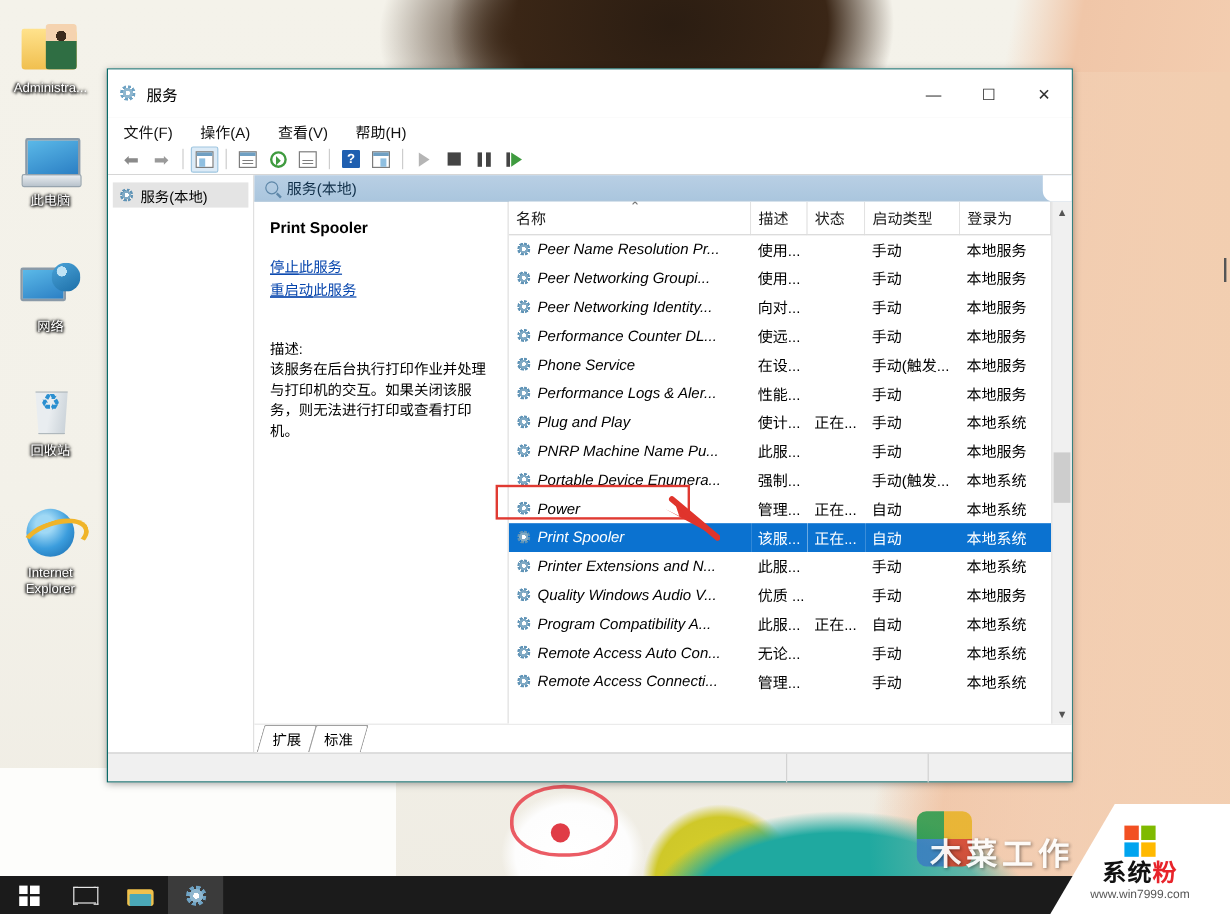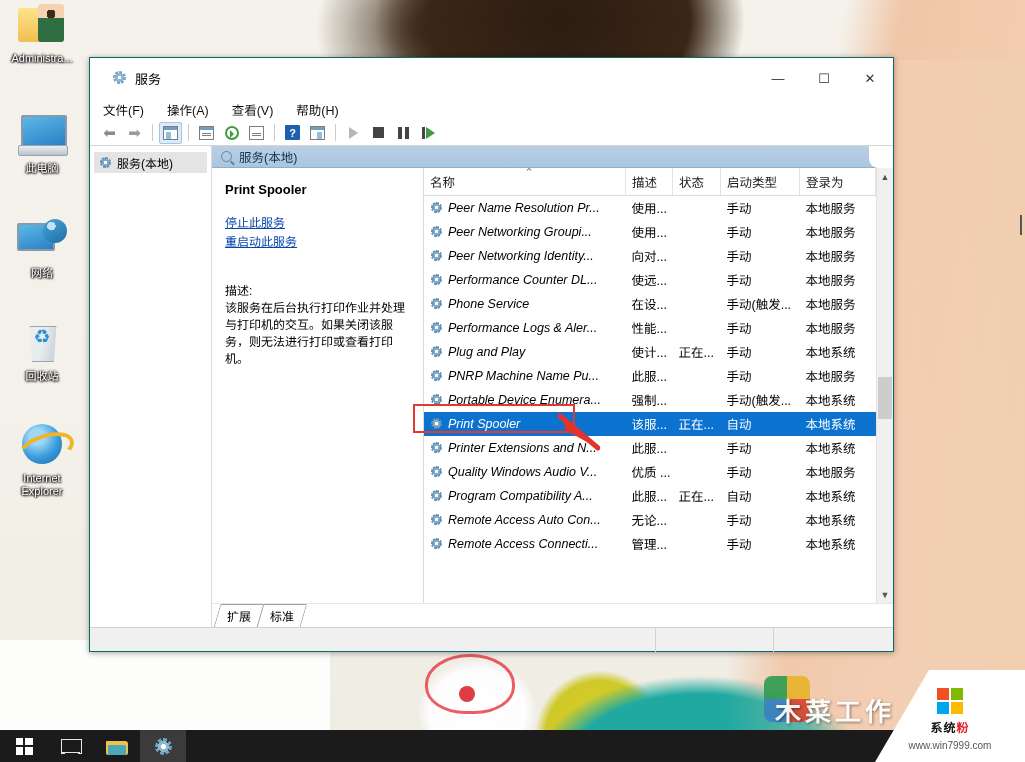--- a/index.html
+++ b/index.html
@@ -132,21 +132,21 @@
   
   #svc-window {
     position:absolute; left:89px; top:57px; width:805px; height:595px;
     background:#f0f0f0;
     border:1px solid #0b6a68;
     box-shadow: 0 1px 6px rgba(0,0,0,.35);
     display:flex; flex-direction:column;
   }
   #titlebar {
     height:40px; background:#fff; display:flex; align-items:center;
-    flex:0 0 auto; padding-left:22px;
+    flex:0 0 auto; padding-left:9px;
   }
   #titlebar .tb-icon {
     width:16px; height:16px; margin-right:7px; position:relative; flex:0 0 auto;
   }
   .gear {
     width:15px;height:15px;position:relative;display:inline-block;
   }
   .gear:before{
     content:""; position:absolute; inset:1px;
     border-radius:50%;
@@ -357,21 +357,21 @@
   #watermark {
     position:absolute; right:0; bottom:0; width:150px; height:92px;
     background:#fff;
     clip-path: polygon(36% 0, 100% 0, 100% 100%, 0 100%);
     display:flex; flex-direction:column; align-items:center; justify-content:center;
     padding-top:6px;
   }
   #wm-logo { width:26px;height:26px;display:grid;grid-template-columns:1fr 1fr;grid-template-rows:1fr 1fr;gap:2px;margin-bottom:3px;}
   #wm-logo i:nth-child(1){background:#f25022;} #wm-logo i:nth-child(2){background:#7fba00;}
   #wm-logo i:nth-child(3){background:#00a4ef;} #wm-logo i:nth-child(4){background:#ffb900;}
-  #wm-title { font-size:12px; font-weight:bold; letter-spacing:1px; line-height:22px; }
+  #wm-title { font-size:20px; font-weight:bold; letter-spacing:1px; line-height:22px; }
   #wm-title .c1{color:#e8232a;}
   #wm-url { font-size:10px; color:#555; margin-top:1px; }
 
   
   #wall-text {
     position:absolute; right:130px; bottom:34px; color:#fff; font-size:26px; font-weight:bold;
     text-shadow:1px 1px 3px rgba(0,0,0,.5); letter-spacing:4px; opacity:.92;
   }
   #wall-swirl {
     position:absolute; right:215px; bottom:40px; width:46px; height:46px; border-radius:8px;
@@ -389,21 +389,21 @@
   <div id="desk-white-band"></div>
   <div id="desk-sticker">
     <div id="desk-sticker-mark"></div>
     <div id="desk-sticker-dot"></div>
   </div>
 </div>
 
 <div id="wall-swirl"></div>
 <div id="wall-text">木菜工作</div>
 
-<div class="desk-icon" style="top:0;">
+<div class="desk-icon" style="top:16px;">
   <span class="glyph ico-user-folder"></span>
   <span>Administra...</span>
 </div>
 <div class="desk-icon" style="top:110px;">
   <span class="glyph ico-monitor"></span>
   <span>此电脑</span>
 </div>
 <div class="desk-icon" style="top:215px;">
   <span class="glyph ico-network"></span>
   <span>网络</span>
@@ -612,20 +612,30 @@
                     <tr>
                       <td class="c-name">
                         <span class="gear small" style="width: 13px; height: 13px; flex: 0 0 13px;"></span>
                         <span>Portable Device Enumera...</span>
                       </td>
                       <td>强制...</td>
                       <td></td>
                       <td>手动(触发...</td>
                       <td>本地系统</td>
                     </tr>
+                    <tr>
+                      <td class="c-name">
+                        <span class="gear small" style="width: 13px; height: 13px; flex: 0 0 13px;"></span>
+                        <span>Power</span>
+                      </td>
+                      <td>管理...</td>
+                      <td>正在...</td>
+                      <td>自动</td>
+                      <td>本地系统</td>
+                    </tr>
                     <tr class="sel">
                       <td class="c-name">
                         <span class="gear small" style="width: 13px; height: 13px; flex: 0 0 13px;"></span>
                         <span>Print Spooler</span>
                       </td>
                       <td>该服...</td>
                       <td>正在...</td>
                       <td>自动</td>
                       <td>本地系统</td>
                     </tr>

